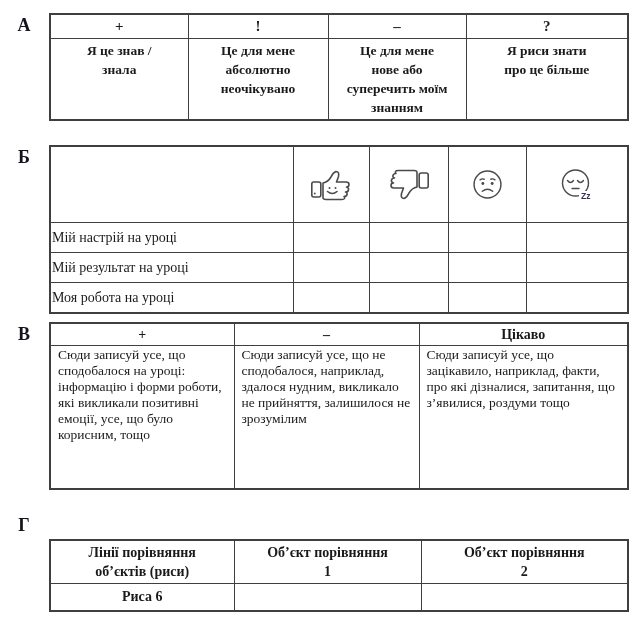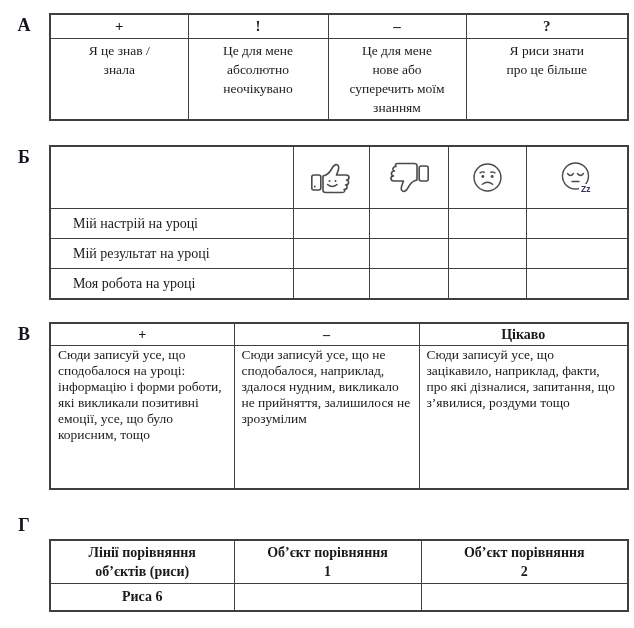--- a/index.html
+++ b/index.html
@@ -19,25 +19,25 @@
   }
   td{
     border:1px solid #3f3f3f;overflow:hidden;
     padding:0 6px;vertical-align:middle;
   }
   .prewrap{white-space:pre-line;}
   
   #table-a{top:13px;}
   #table-a td.hdr{height:23px;text-align:center;font-weight:bold;font-size:15px;}
   #table-a td.body{height:78px;text-align:center;vertical-align:top;
-    font-size:13.5px;line-height:19px;padding-top:2px;}
+    font-size:13.5px;line-height:19px;padding-top:2px;font-weight:bold;}
   
   #table-b{top:145px;}
-  #table-b td.iconhdr{height:51px;text-align:left;vertical-align:middle;padding:5px;}
-  #table-b td.rowlabel{height:29px;font-size:14px;text-align:left;padding-left:22px;}
+  #table-b td.iconhdr{height:51px;text-align:left;vertical-align:middle;padding:12px;}
+  #table-b td.rowlabel{height:29px;font-size:14px;text-align:left;padding-left:1px;}
   #table-b td.empty{height:29px;}
   
   #table-v{top:322px;}
   #table-v td.hdr{height:21px;text-align:center;font-weight:bold;font-size:14px;}
   #table-v td.body{height:141px;vertical-align:top;text-align:left;
     font-size:13.5px;line-height:16px;padding:1px 7px 0 7px;}
   
   #table-g{top:539px;}
   #table-g td.hdr{height:42px;text-align:center;font-weight:bold;
     font-size:14px;line-height:19px;}

